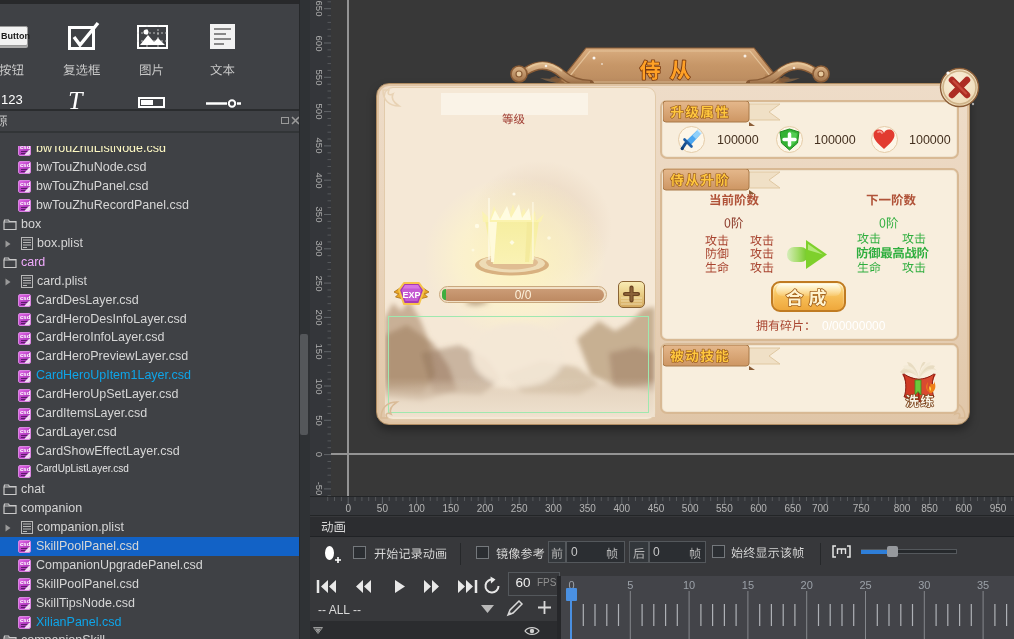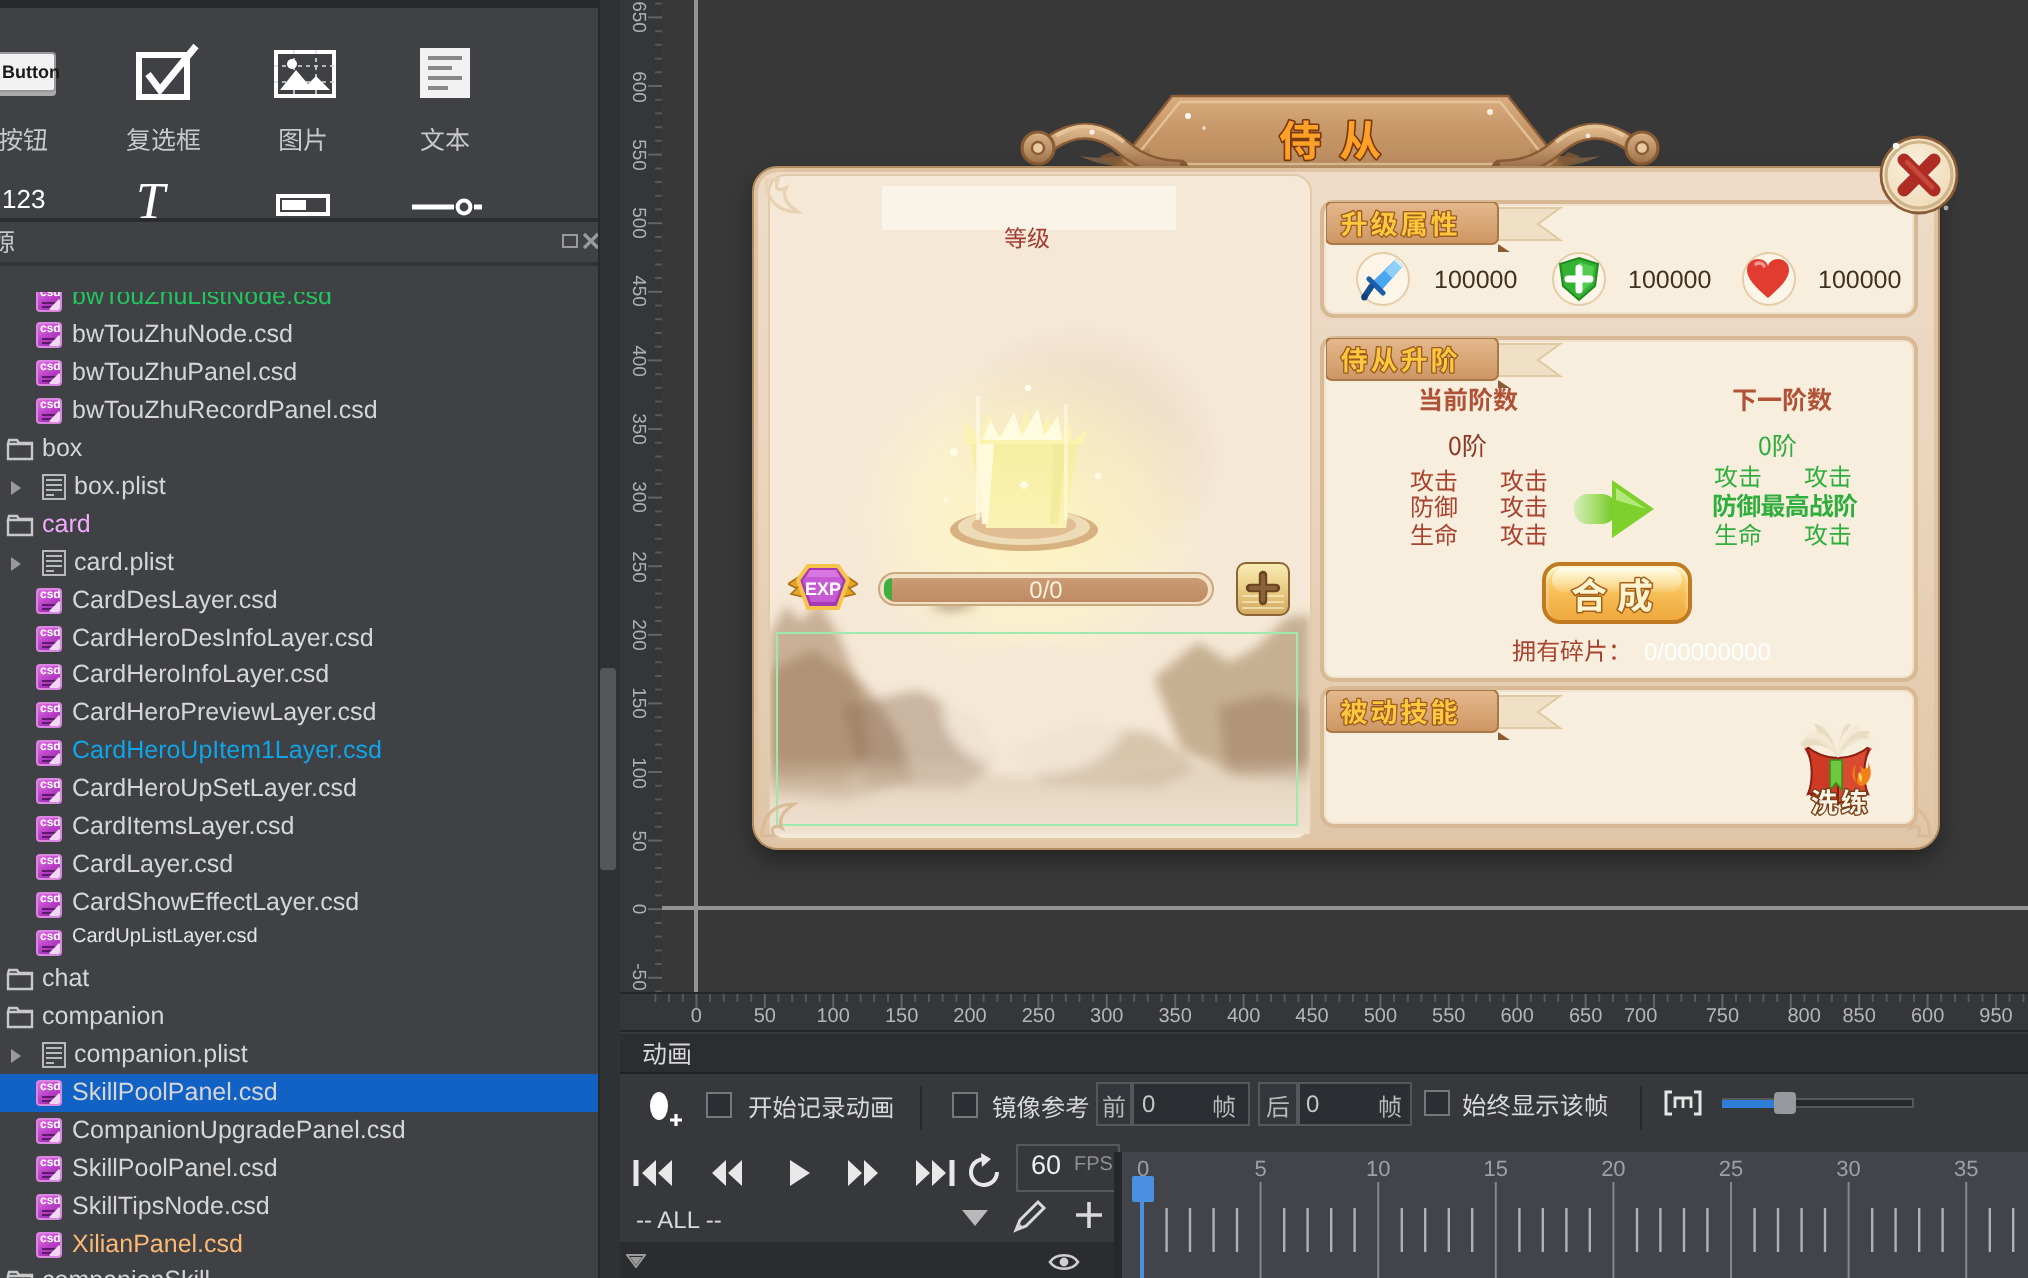--- a/index.html
+++ b/index.html
@@ -65,21 +65,21 @@
       <path d="M1 1 L8 8 M8 1 L1 8" stroke="#9a9a9a" stroke-width="1.6"></path>
     </svg>
 <div class="abs" style="left:0;top:131px;width:299px;height:2px;background:#323537"></div>
 <div class="abs" style="left:0;top:146px;width:299px;height:493px;overflow:hidden">
 <div class="abs" style="left:18px;top:-3.5px;width:13px;height:13px;background:linear-gradient(145deg,#e36be8 0%,#b73fc4 55%,#8d28a0 100%);border:1px solid #d886e0;border-radius:2px;overflow:hidden">
 <div style="position:absolute;left:1px;top:0px;font-size:6px;font-weight:bold;color:#fff;font-family:'Liberation Sans'">csd</div>
 <div style="position:absolute;left:2px;top:7px;width:8px;height:1px;background:#5d1a6b"></div>
 <div style="position:absolute;left:2px;top:9px;width:8px;height:1px;background:#5d1a6b"></div>
 <div style="position:absolute;right:-3px;bottom:-3px;width:7px;height:7px;background:#f0d8f2;transform:rotate(45deg)"></div>
       </div>
-<div class="abs" style="left:36px;top:-5.0px;font-size:12.5px;color:#22c55e;font-family:'Liberation Sans';white-space:nowrap">bwTouZhuListNode.csd</div>
+<div class="abs" style="left:36px;top:-5.0px;font-size:12.5px;color:#fef9c3;font-family:'Liberation Sans';white-space:nowrap">bwTouZhuListNode.csd</div>
 <div class="abs" style="left:18px;top:15.4px;width:13px;height:13px;background:linear-gradient(145deg,#e36be8 0%,#b73fc4 55%,#8d28a0 100%);border:1px solid #d886e0;border-radius:2px;overflow:hidden">
 <div style="position:absolute;left:1px;top:0px;font-size:6px;font-weight:bold;color:#fff;font-family:'Liberation Sans'">csd</div>
 <div style="position:absolute;left:2px;top:7px;width:8px;height:1px;background:#5d1a6b"></div>
 <div style="position:absolute;left:2px;top:9px;width:8px;height:1px;background:#5d1a6b"></div>
 <div style="position:absolute;right:-3px;bottom:-3px;width:7px;height:7px;background:#f0d8f2;transform:rotate(45deg)"></div>
       </div>
 <div class="abs" style="left:36px;top:13.9px;font-size:12.5px;color:#d6d6d6;font-family:'Liberation Sans';white-space:nowrap">bwTouZhuNode.csd</div>
 <div class="abs" style="left:18px;top:34.4px;width:13px;height:13px;background:linear-gradient(145deg,#e36be8 0%,#b73fc4 55%,#8d28a0 100%);border:1px solid #d886e0;border-radius:2px;overflow:hidden">
 <div style="position:absolute;left:1px;top:0px;font-size:6px;font-weight:bold;color:#fff;font-family:'Liberation Sans'">csd</div>
 <div style="position:absolute;left:2px;top:7px;width:8px;height:1px;background:#5d1a6b"></div>
@@ -247,21 +247,21 @@
 <div style="position:absolute;left:2px;top:9px;width:8px;height:1px;background:#5d1a6b"></div>
 <div style="position:absolute;right:-3px;bottom:-3px;width:7px;height:7px;background:#f0d8f2;transform:rotate(45deg)"></div>
       </div>
 <div class="abs" style="left:36px;top:449.6px;font-size:12.5px;color:#d6d6d6;font-family:'Liberation Sans';white-space:nowrap">SkillTipsNode.csd</div>
 <div class="abs" style="left:18px;top:470.0px;width:13px;height:13px;background:linear-gradient(145deg,#e36be8 0%,#b73fc4 55%,#8d28a0 100%);border:1px solid #d886e0;border-radius:2px;overflow:hidden">
 <div style="position:absolute;left:1px;top:0px;font-size:6px;font-weight:bold;color:#fff;font-family:'Liberation Sans'">csd</div>
 <div style="position:absolute;left:2px;top:7px;width:8px;height:1px;background:#5d1a6b"></div>
 <div style="position:absolute;left:2px;top:9px;width:8px;height:1px;background:#5d1a6b"></div>
 <div style="position:absolute;right:-3px;bottom:-3px;width:7px;height:7px;background:#f0d8f2;transform:rotate(45deg)"></div>
       </div>
-<div class="abs" style="left:36px;top:468.5px;font-size:12.5px;color:#fdba74;font-family:'Liberation Sans';white-space:nowrap">XilianPanel.csd</div>
+<div class="abs" style="left:36px;top:468.5px;font-size:12.5px;color:#0ea5e9;font-family:'Liberation Sans';white-space:nowrap">XilianPanel.csd</div>
 <svg class="abs" style="left:3px;top:489.4px" width="14" height="12" viewBox="0 0 14 12">
         <path d="M1 3 L1 10.5 L13 10.5 L13 2.5 L6.5 2.5 L5.5 1 L1.5 1 L1 3 L13 3" fill="none" stroke="#c9c9c9" stroke-width="1.2"></path>
       </svg>
 <div class="abs" style="left:21px;top:487.4px;font-size:12.5px;color:#d6d6d6;font-family:'Liberation Sans';white-space:nowrap">companionSkill</div>
 </div>
 <div class="abs" style="left:299px;top:0;width:11px;height:639px;background:#2f3235;border-left:1px solid #26282a"></div>
 <div class="abs" style="left:300px;top:334px;width:8px;height:101px;background:#54575a;border-radius:2px"></div>
 <div class="abs" style="left:310px;top:0;width:21px;height:515px;background:#34363a;overflow:hidden">
 <svg width="21" height="515" viewBox="0 0 21 515">
         <line x1="17.5" y1="509.5" x2="21" y2="509.5" stroke="#55585b" stroke-width="1"></line>

